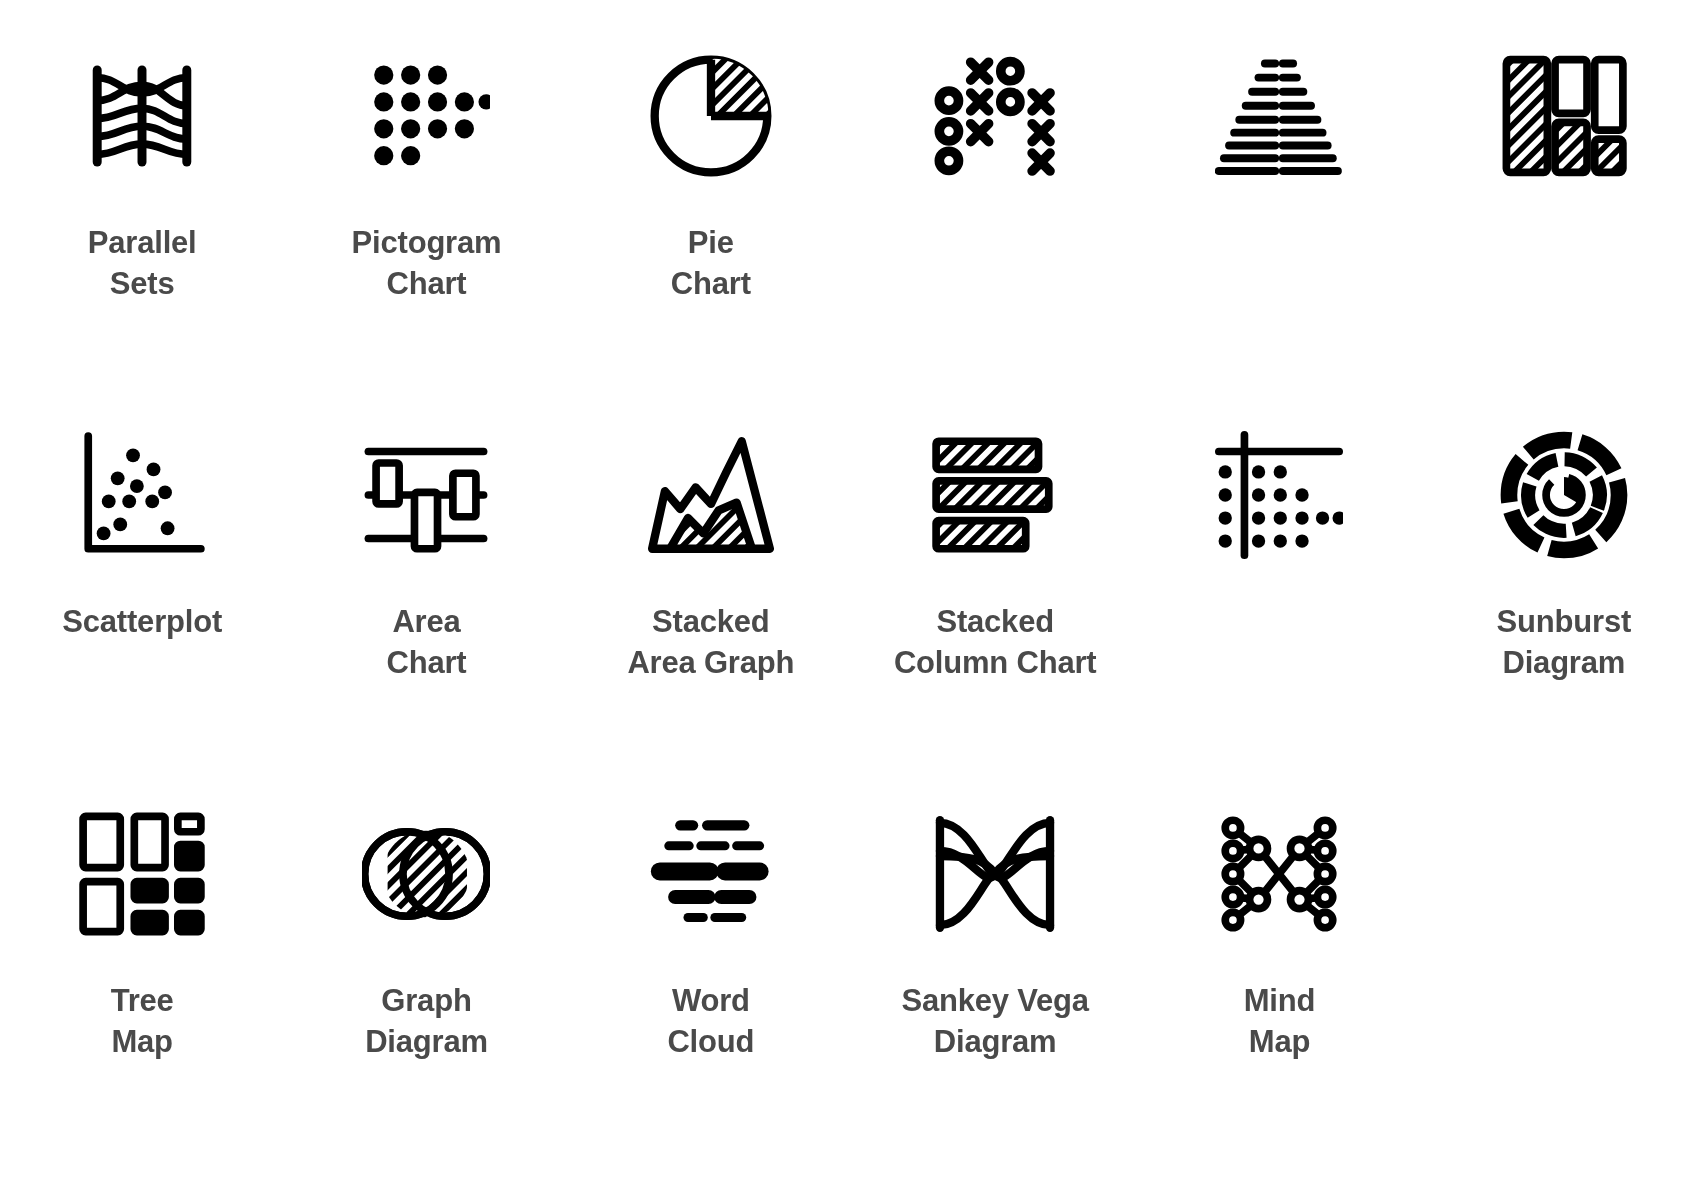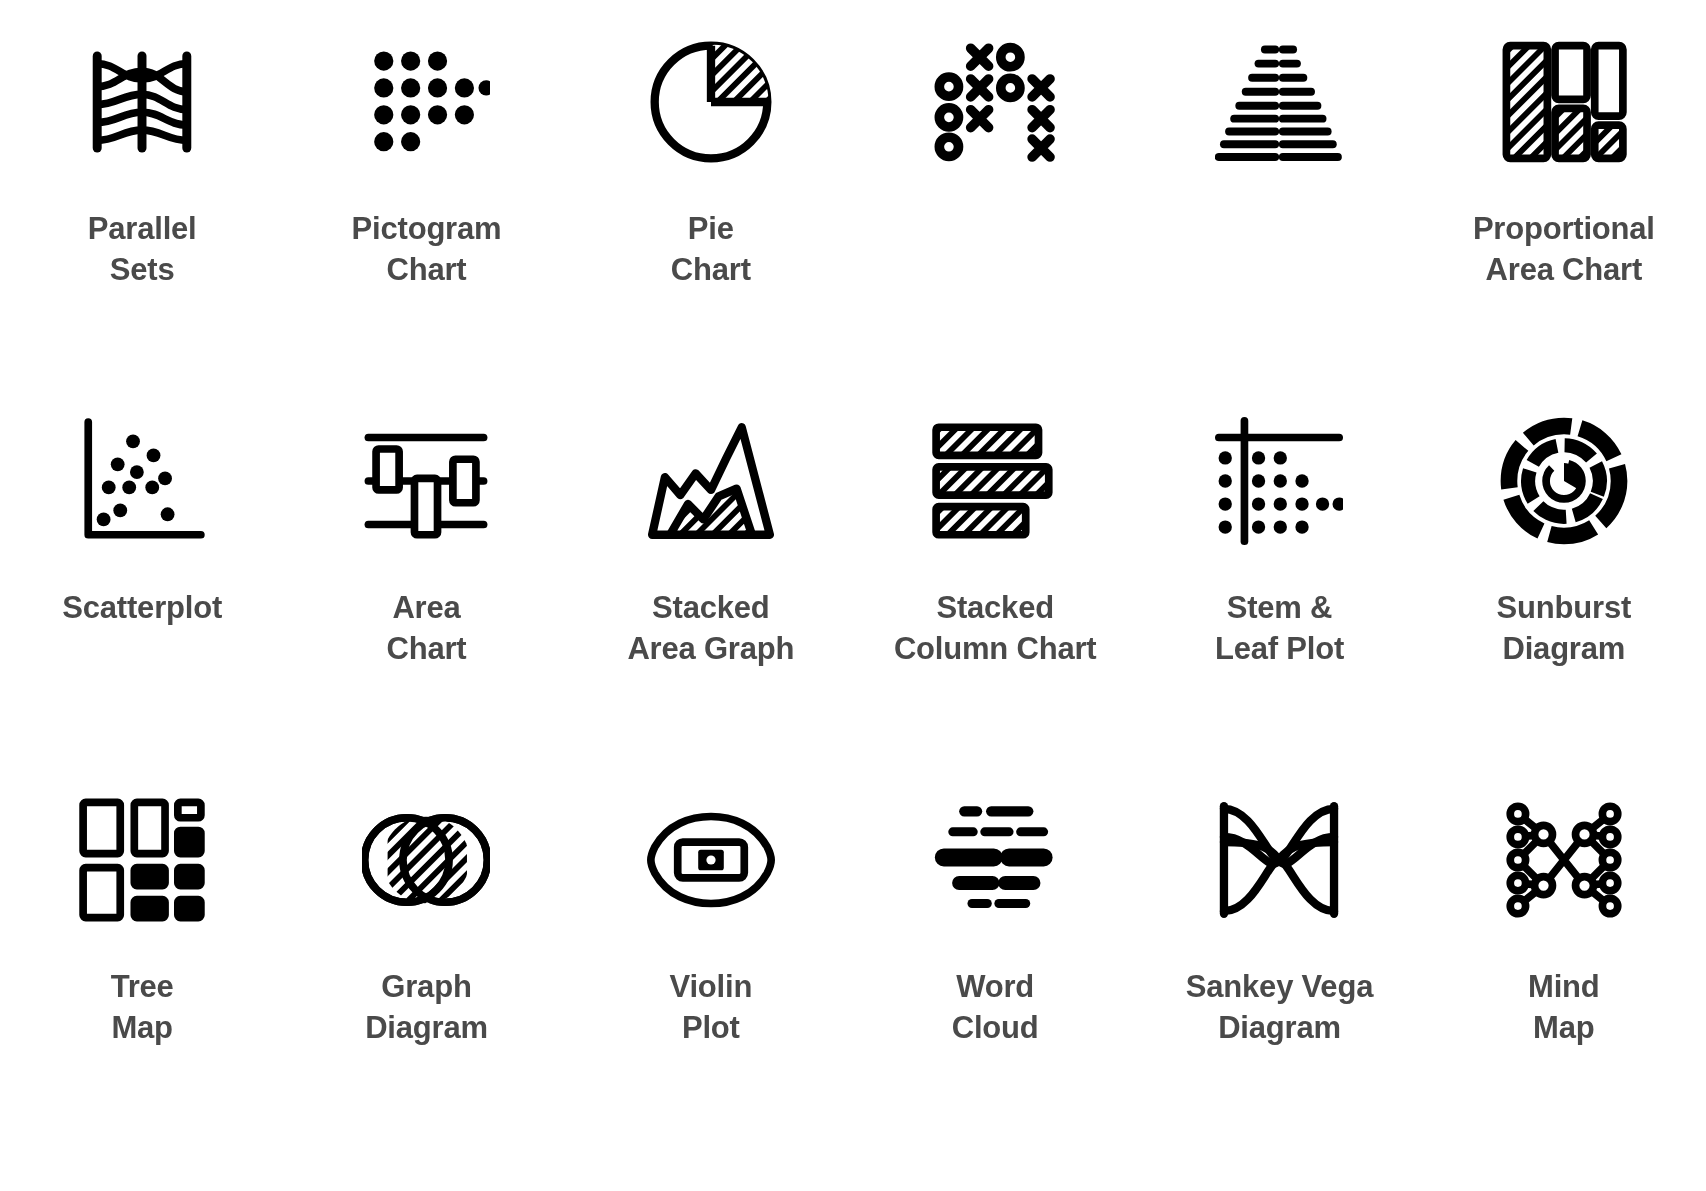--- a/index.html
+++ b/index.html
@@ -13,21 +13,21 @@
     height: 1191px;
     font-family: "Liberation Sans", sans-serif;
     overflow: hidden;
   }
   .icon-grid {
     display: grid;
     grid-template-columns: repeat(6, 1fr);
     grid-template-rows: repeat(3, 379px);
     width: 1706px;
     height: 1137px;
-    padding-top: 10px;
+    padding-top: 24px;
     box-sizing: border-box;
   }
   .cell {
     display: flex;
     flex-direction: column;
     align-items: center;
     justify-content: flex-start;
   }
   .icon-box {
     width: 160px;
@@ -188,24 +188,20 @@
               <rect width="4.5" height="9" fill="#000"></rect>
           </pattern>
         </defs>
         <rect x="5" y="6" width="32" height="88" rx="3" fill="url(#hatchB)" stroke="#000" stroke-width="6"></rect>
         <rect x="43" y="6" width="25" height="42" rx="3" fill="#fff" stroke="#000" stroke-width="6"></rect>
         <rect x="74" y="6" width="22" height="55" rx="3" fill="#fff" stroke="#000" stroke-width="6"></rect>
         <rect x="43" y="55" width="25" height="39" rx="3" fill="url(#hatchB)" stroke="#000" stroke-width="6"></rect>
         <rect x="74" y="68" width="22" height="26" rx="3" fill="url(#hatchB)" stroke="#000" stroke-width="6"></rect>
       </svg>
     </div>
-    <div class="label">
-      <span>Proportional</span>
-      <span class="l2">Area Chart</span>
-    </div>
   </div>
 
   <div class="cell">
     <div class="icon-box">
       <svg viewBox="0 0 100 100">
         <path d="M8 4 L8 92 L96 92" fill="none" stroke="#000" stroke-width="6" stroke-linecap="round" stroke-linejoin="round"></path>
         <g fill="#000">
           <circle cx="43" cy="19" r="5.4"></circle>
             <circle cx="59" cy="30" r="5.4"></circle>
           <circle cx="31" cy="37" r="5.4"></circle>
@@ -307,24 +303,20 @@
             <circle cx="68" cy="68" r="5.2"></circle>
             <circle cx="84" cy="68" r="5.2"></circle>
             <circle cx="97" cy="68" r="5.2"></circle>
           <circle cx="8" cy="86" r="5.2"></circle>
             <circle cx="34" cy="86" r="5.2"></circle>
             <circle cx="51" cy="86" r="5.2"></circle>
             <circle cx="68" cy="86" r="5.2"></circle>
         </g>
       </svg>
     </div>
-    <div class="label">
-      <span>Stem &amp;</span>
-      <span class="l2">Leaf Plot</span>
-    </div>
   </div>
 
   <div class="cell">
     <div class="icon-box">
       <svg viewBox="0 0 100 100">
         <g fill="none" stroke="#000" stroke-width="13" stroke-dasharray="36 7">
           <circle cx="50" cy="50" r="43"></circle>
         </g>
         <g fill="none" stroke="#000" stroke-width="11" stroke-dasharray="24 6">
           <circle cx="50" cy="50" r="28" transform="rotate(25 50 50)"></circle>
@@ -379,35 +371,20 @@
         <circle cx="35" cy="50" r="33" fill="none" stroke="#000" stroke-width="6"></circle>
         <circle cx="65" cy="50" r="33" fill="none" stroke="#000" stroke-width="6"></circle>
       </svg>
     </div>
     <div class="label">
       <span>Graph</span>
       <span class="l2">Diagram</span>
     </div>
   </div>
 
-  <div class="cell">
-    <div class="icon-box">
-      <svg viewBox="0 0 100 100">
-        <path d="M6 40 C16 22 34 16 50 16 C66 16 84 22 94 40 C98 48 98 52 94 60
-                 C84 78 66 84 50 84 C34 84 16 78 6 60 C2 52 2 48 6 40 Z" fill="#fff" stroke="#000" stroke-width="6" stroke-linejoin="round"></path>
-        <rect x="24" y="36" width="52" height="28" rx="4" fill="#fff" stroke="#000" stroke-width="6"></rect>
-        <rect x="40" y="42" width="20" height="16" rx="2" fill="#000"></rect>
-        <circle cx="50" cy="50" r="3.6" fill="#fff"></circle>
-      </svg>
-    </div>
-    <div class="label">
-      <span>Violin</span>
-      <span class="l2">Plot</span>
-    </div>
-  </div>
 
   <div class="cell">
     <div class="icon-box">
       <svg viewBox="0 0 100 100" stroke="#000" stroke-linecap="round">
         <g stroke-width="8">
           <line x1="26" y1="12" x2="36" y2="12"></line>
           <line x1="47" y1="12" x2="76" y2="12"></line>
         </g>
         <g stroke-width="7">
           <line x1="17" y1="28" x2="33" y2="28"></line>

